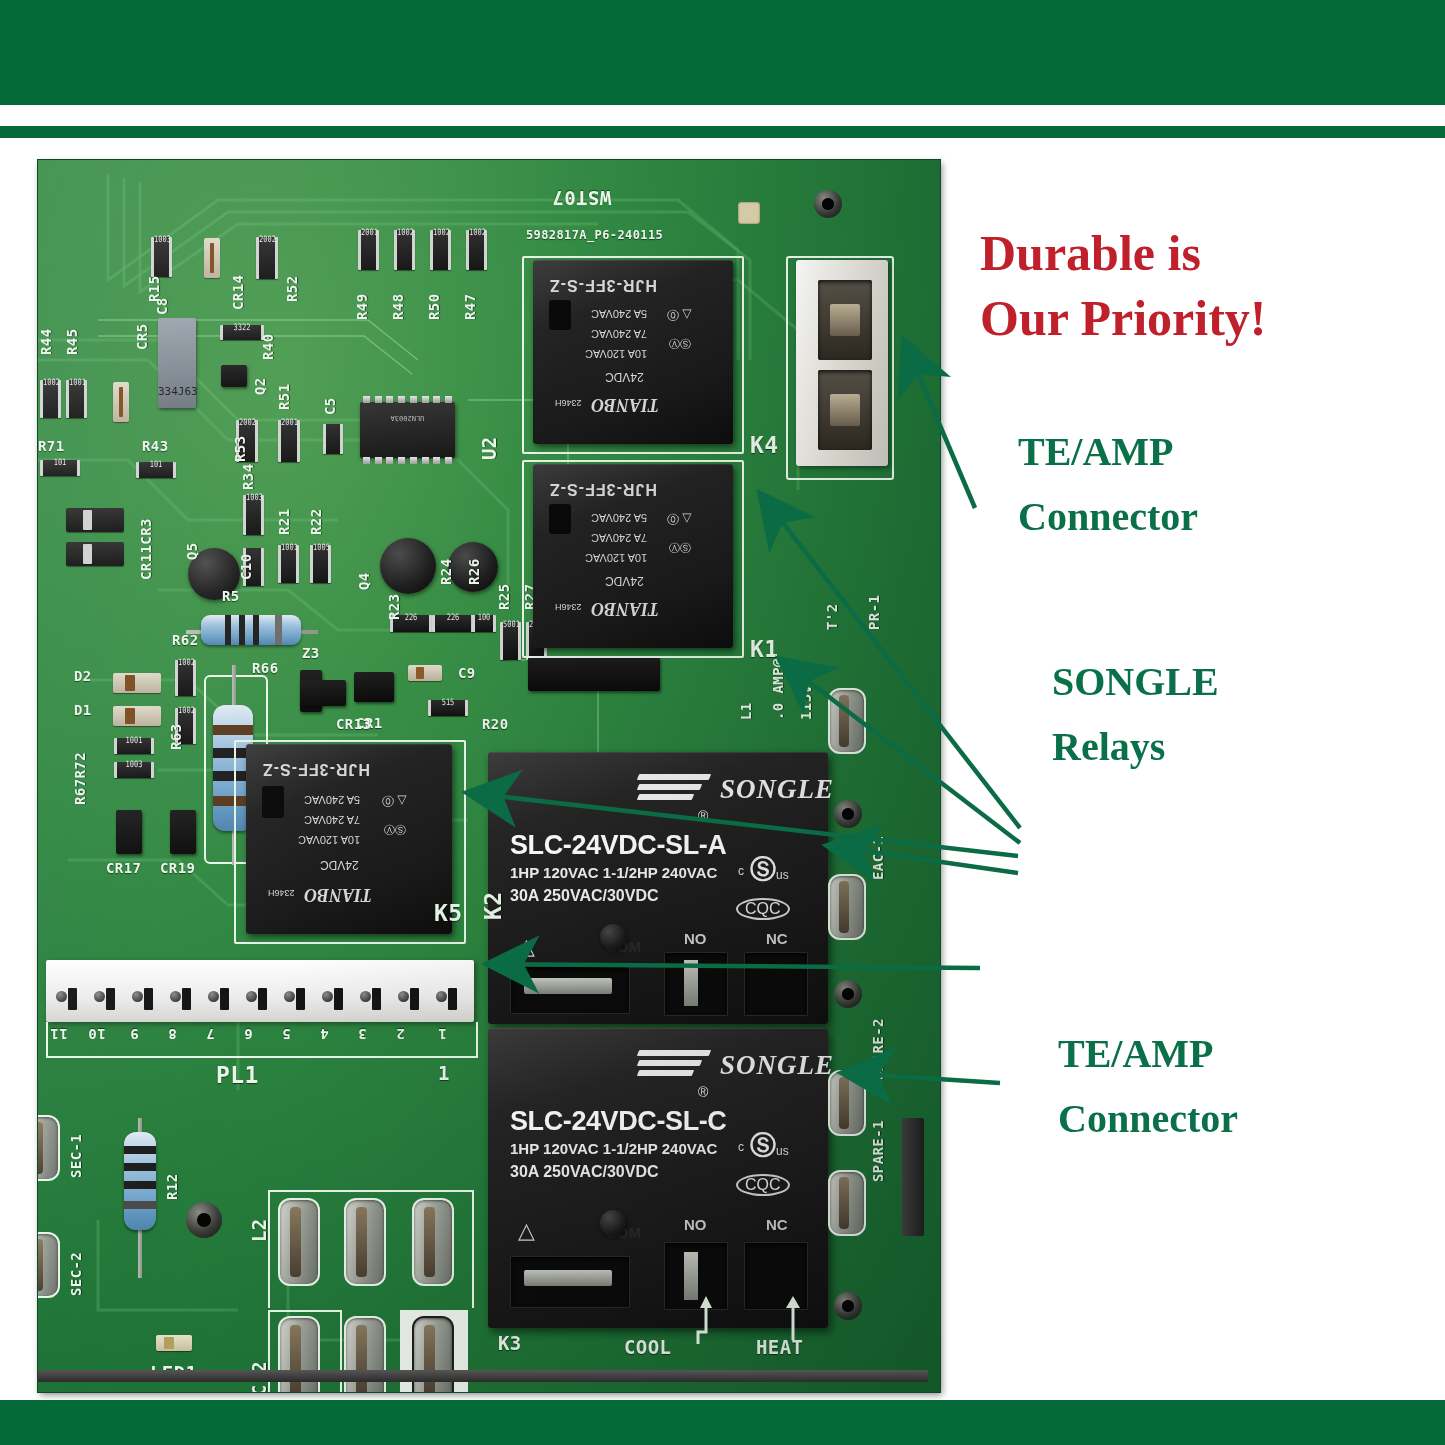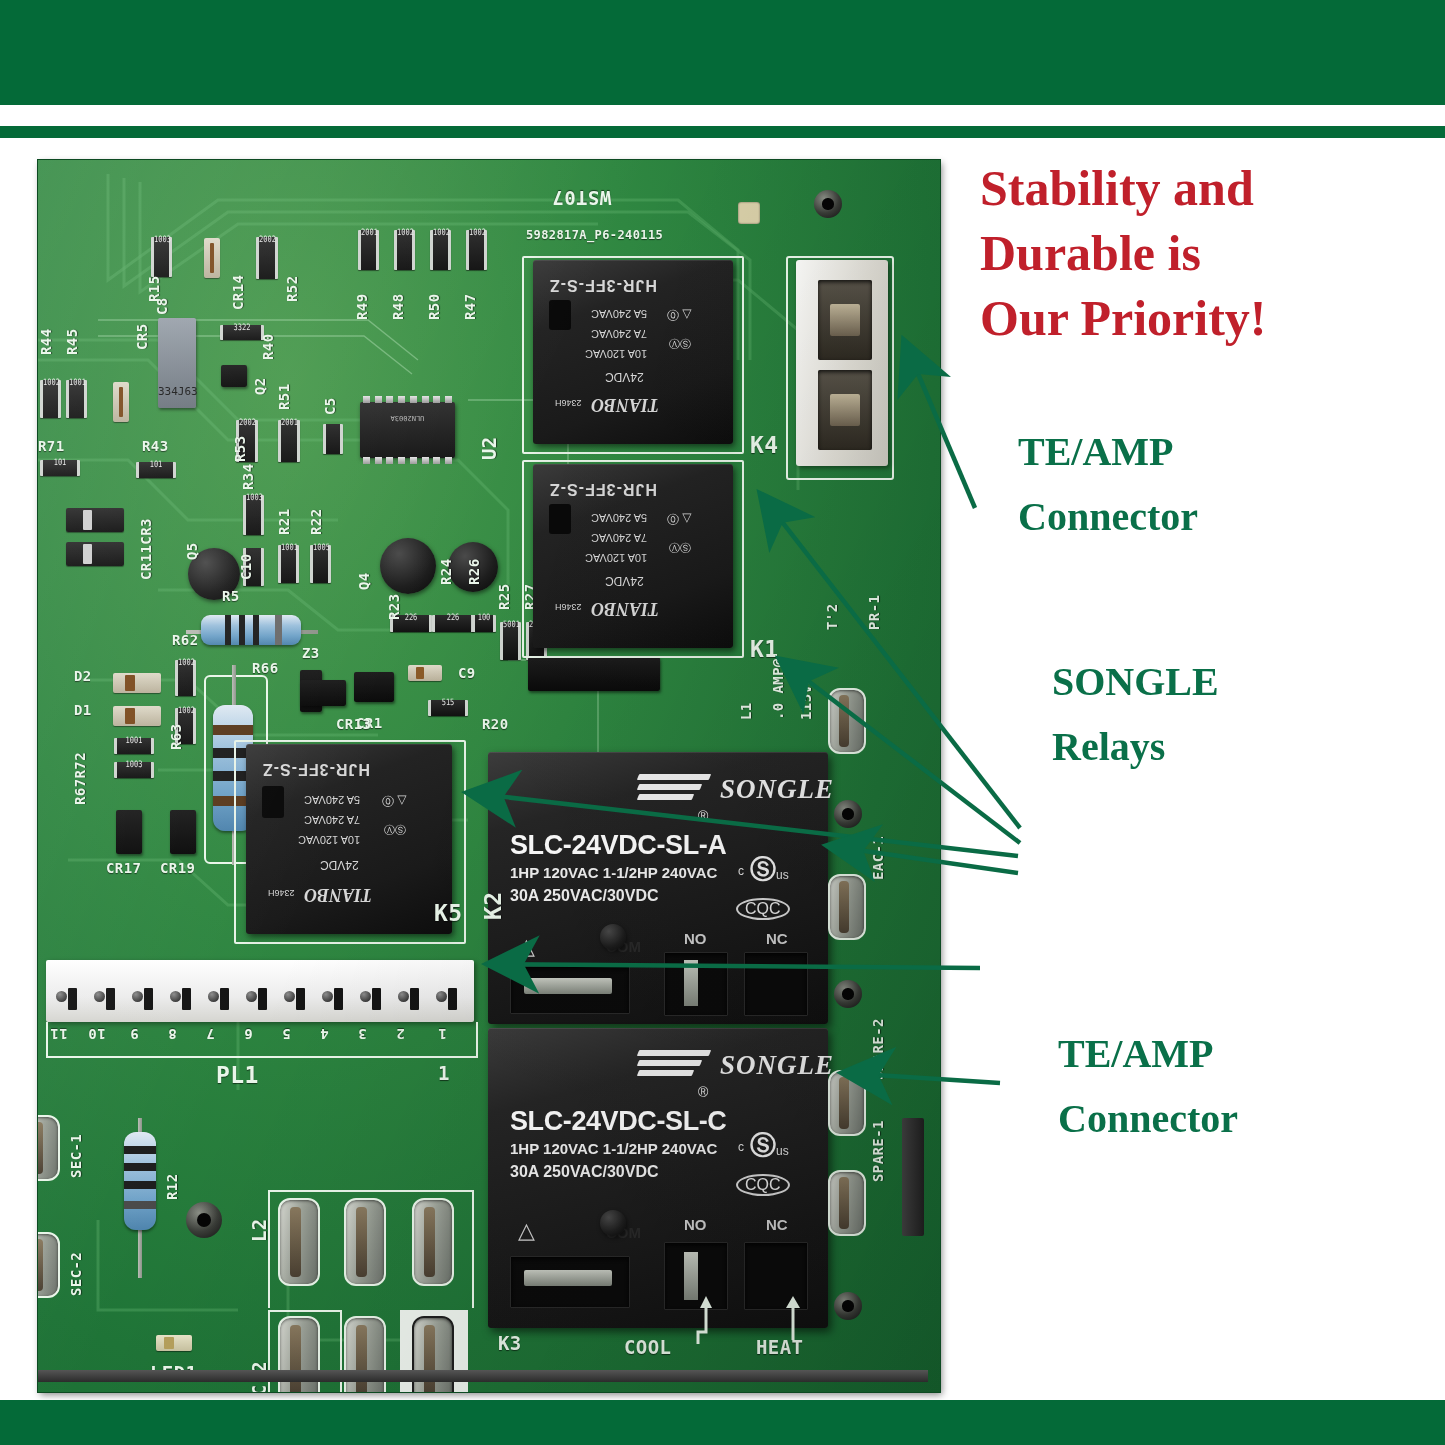--- a/index.html
+++ b/index.html
@@ -674,21 +674,20 @@
 
     <path d="M1020,690 L762,358" stroke="#0a6b45" stroke-width="4.5" fill="none" marker-end="url(#ah)"></path>
     <path d="M1020,705 L782,523" stroke="#0a6b45" stroke-width="4.5" fill="none" marker-end="url(#ah)"></path>
     <path d="M1018,718 L470,655" stroke="#0a6b45" stroke-width="4.5" fill="none" marker-end="url(#ah)"></path>
     <path d="M1018,735 L830,708" stroke="#0a6b45" stroke-width="4.5" fill="none" marker-end="url(#ah)"></path>
 
     <path d="M1000,945 L845,935" stroke="#0a6b45" stroke-width="4.5" fill="none" marker-end="url(#ah)"></path>
     <path d="M980,830 L490,826" stroke="#0a6b45" stroke-width="4.5" fill="none" marker-end="url(#ah)"></path>
   </svg>
 
-  <div class="headline" style="left:980px;top:18px;">Stability and</div>
   <div class="headline" style="left:980px;top:83px;">Durable is</div>
   <div class="headline" style="left:980px;top:148px;">Our Priority!</div>
 
   <div class="callout" style="left:1018px;top:288px;">TE/AMP</div>
   <div class="callout" style="left:1018px;top:353px;">Connector</div>
 
   <div class="callout" style="left:1052px;top:518px;">SONGLE</div>
   <div class="callout" style="left:1052px;top:583px;">Relays</div>
 
   <div class="callout" style="left:1058px;top:890px;">TE/AMP</div>

